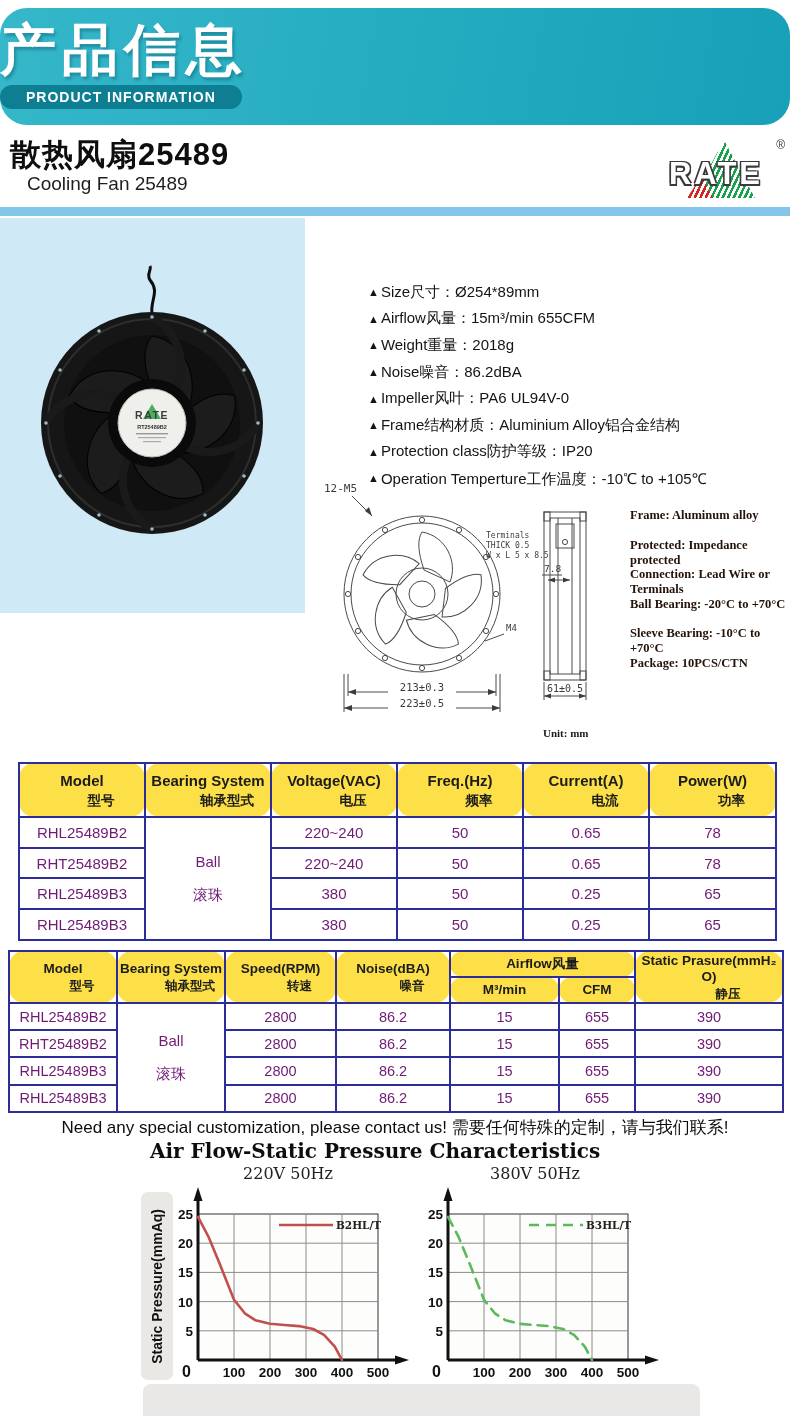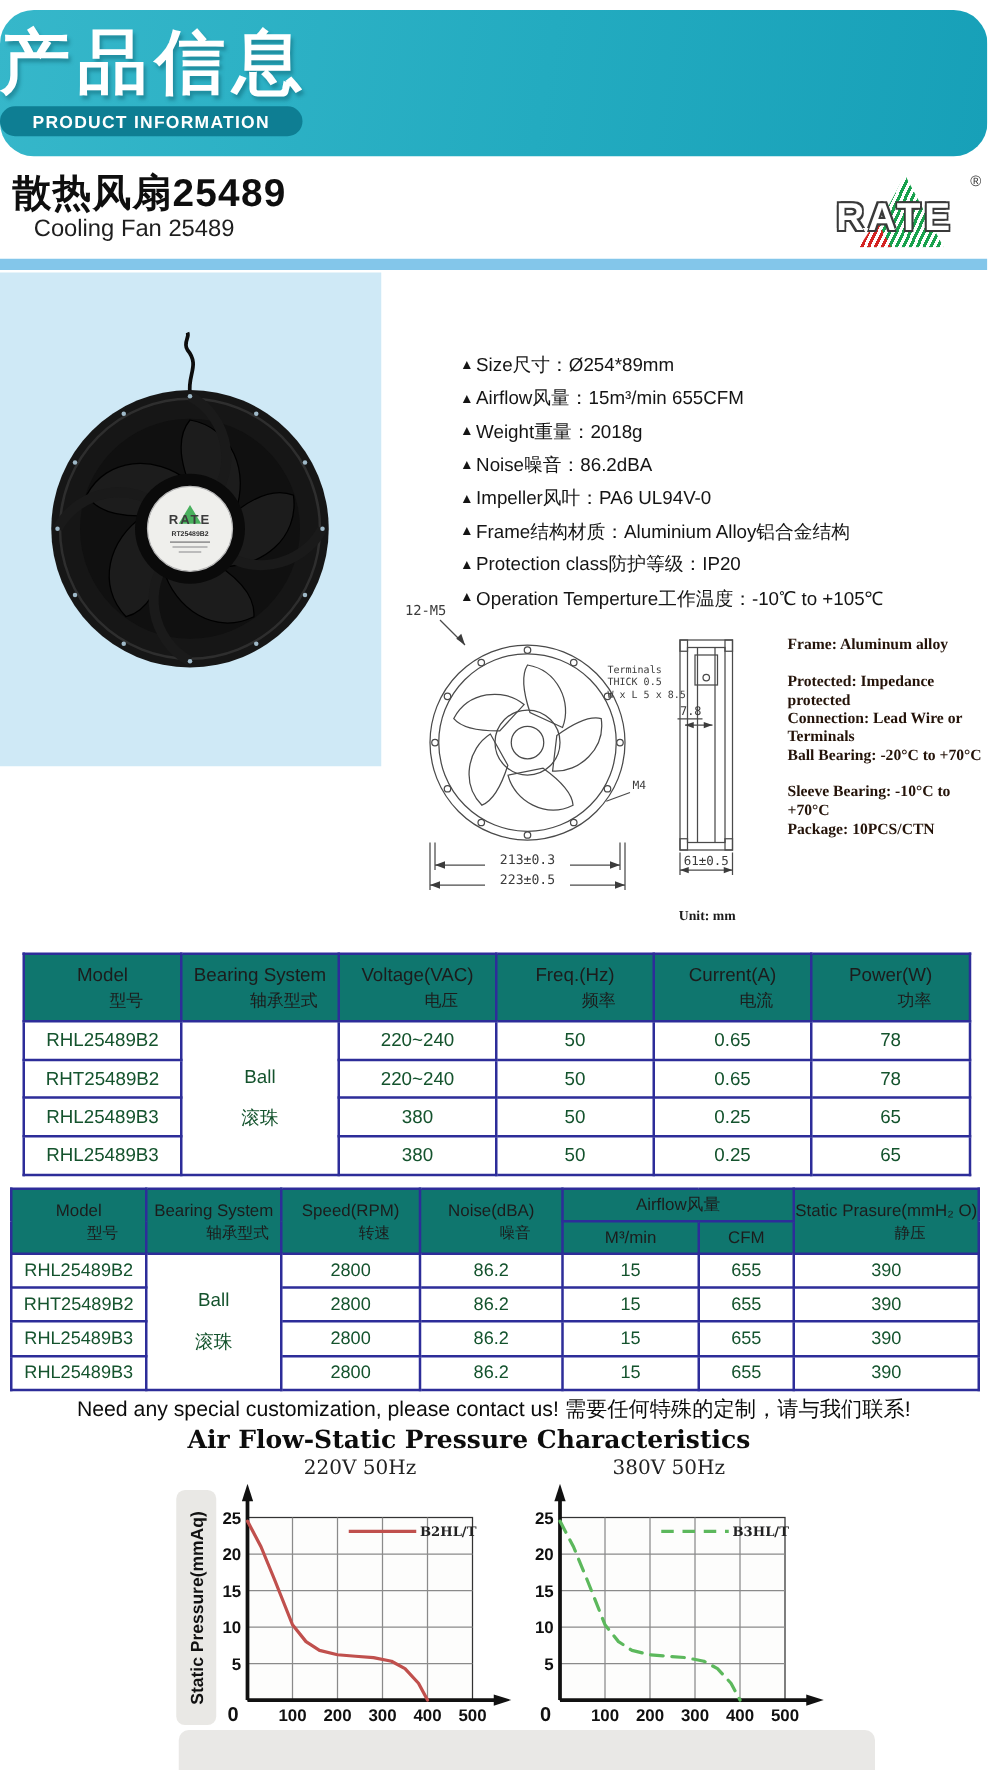--- a/index.html
+++ b/index.html
@@ -42,22 +42,22 @@
   .drawing{position:absolute;left:322px;top:478px;}
   .side-notes{position:absolute;left:630px;top:508px;font-family:"Liberation Serif",serif;
           font-size:12.5px;font-weight:600;color:#241309;}
   .side-notes div{height:29.5px;}
   .unit-label{position:absolute;left:543px;top:727px;font-family:"Liberation Serif",serif;
           font-size:11px;font-weight:700;color:#1c1c1c;}
 
   
   table{border-collapse:collapse;table-layout:fixed;}
   th,td{border:2px solid #2d2d99;text-align:center;padding:0;}
-  th{background:#0f766e;font-weight:400;}
-  td{background:#fff;color:#14532d;}
+  th{background:#fde047;font-weight:700;border-radius:15px;}
+  td{background:#fff;color:#701a75;}
   .th-en{font-size:15px;color:#1c1c1c;line-height:18px;}
   .th-cn{font-size:13.5px;color:#1c1c1c;line-height:17px;margin-top:2px;padding-left:38px;}
   .t1{position:absolute;left:18px;top:762px;width:757px;}
   .t1 th{height:52px;}
   .t1 td{height:28.7px;font-size:15px;}
   .t2{position:absolute;left:8px;top:950px;width:774px;}
   .t2 .th-en{font-size:13.5px;line-height:16px;}
   .t2 .th-cn{font-size:12.5px;line-height:15px;}
   .t2 thead tr{height:26px;}
   .t2 td{height:25.2px;font-size:14.5px;}

